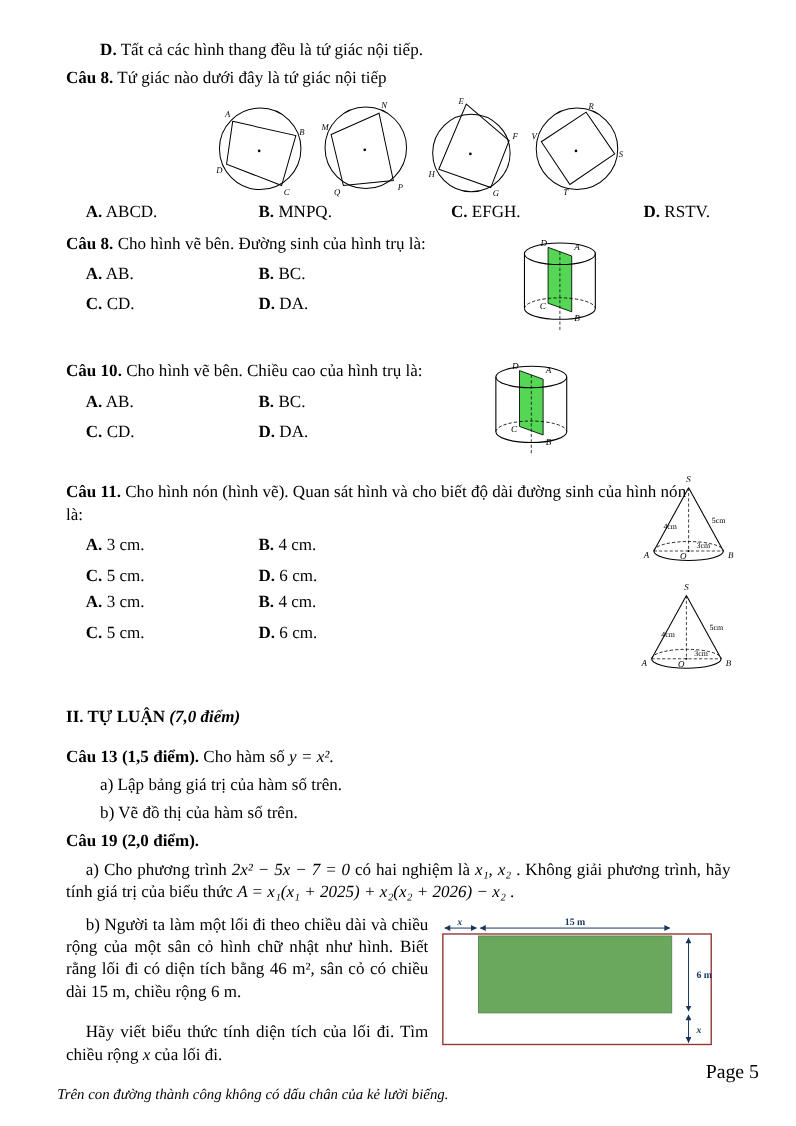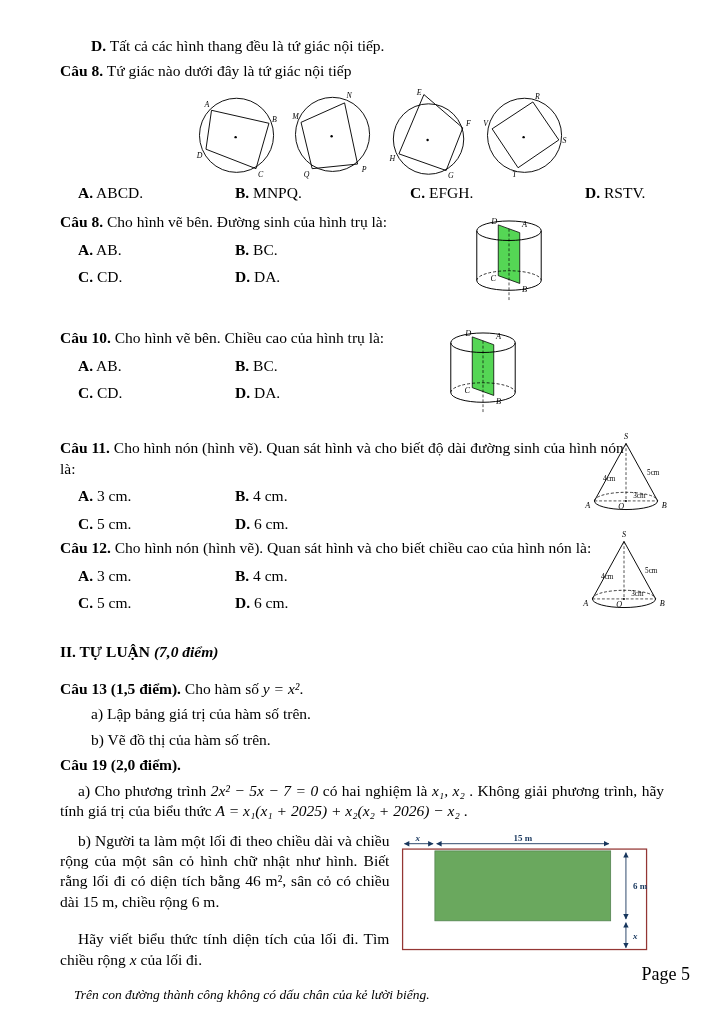--- a/index.html
+++ b/index.html
@@ -35,21 +35,21 @@
   .sec2{margin:4px 0 16px 0}
   .q14brow{display:flex;margin-top:6px}
   .q14btext{width:356px}
   .q14fig{margin-left:10px;margin-top:-2px}
   svg text{font-family:"Liberation Serif","DejaVu Serif",serif}
   .vtx{font-size:8.5px;font-style:italic}
   .dimtxt{font-size:7.5px}
   .bluedim{font-size:10px;font-weight:bold;fill:#17365d}
   .bluedim.i{font-style:italic}
   .pageno{position:absolute;right:34px;top:963px;font-size:18px}
-  .quote{position:absolute;left:74px;top:986px;font-style:italic;font-size:13.5px}
+  .quote{position:absolute;left:52px;top:986px;font-style:italic;font-size:13.5px}
 </style>
 </head>
 <body>
 
 <div class="page">
   <div class="content">
 
     <p class="ml18"><b>D.</b> <span>Tất cả các hình thang đều là tứ giác nội tiếp.</span></p>
 
     <p><b>Câu 8.</b> <span>Tứ giác nào dưới đây là tứ giác nội tiếp</span></p>
@@ -172,21 +172,20 @@
         <text class="vtx" x="10" y="81" text-anchor="middle">A</text>
         <text class="vtx" x="90" y="81" text-anchor="middle">B</text>
         <text class="vtx" x="45" y="82" text-anchor="middle">O</text>
         <text class="dimtxt" x="39" y="53" text-anchor="end">4cm</text>
         <text class="dimtxt" x="72" y="47" text-anchor="start">5cm</text>
         <text class="dimtxt" x="64" y="71" text-anchor="middle">3cm</text>
       </svg>
     </section>
 
     <section class="qsec q12sec">
-      <p class="qhead"><b>Câu 12.</b> <span>Cho hình nón (hình vẽ). Quan sát hình và cho biết chiều cao của hình nón là:</span></p>
       <div class="optrow2">
         <span class="opt w157"><b>A.</b> <span>3 cm.</span></span>
         <span class="opt"><b>B.</b> <span>4 cm.</span></span>
       </div>
       <div class="optrow2">
         <span class="opt w157"><b>C.</b> <span>5 cm.</span></span>
         <span class="opt"><b>D.</b> <span>6 cm.</span></span>
       </div>
       <svg class="figabs cone12" width="96" height="92" viewBox="0 0 100 96">
         <line x1="50" y1="14" x2="17" y2="74" stroke="#000" stroke-width="1"></line>

